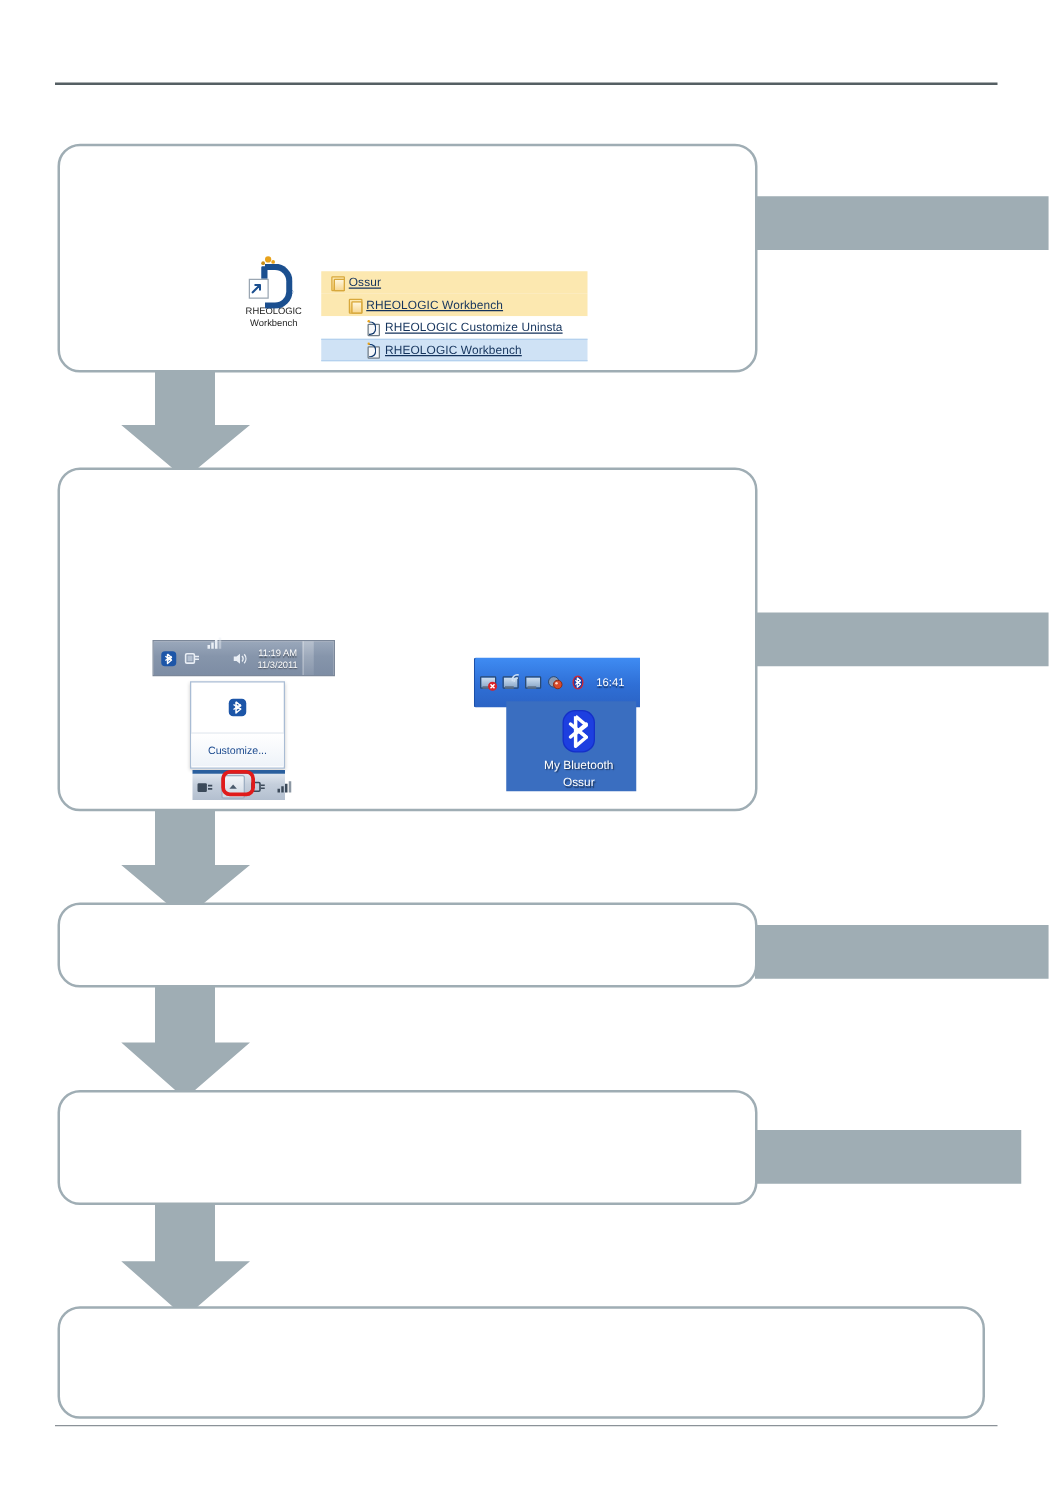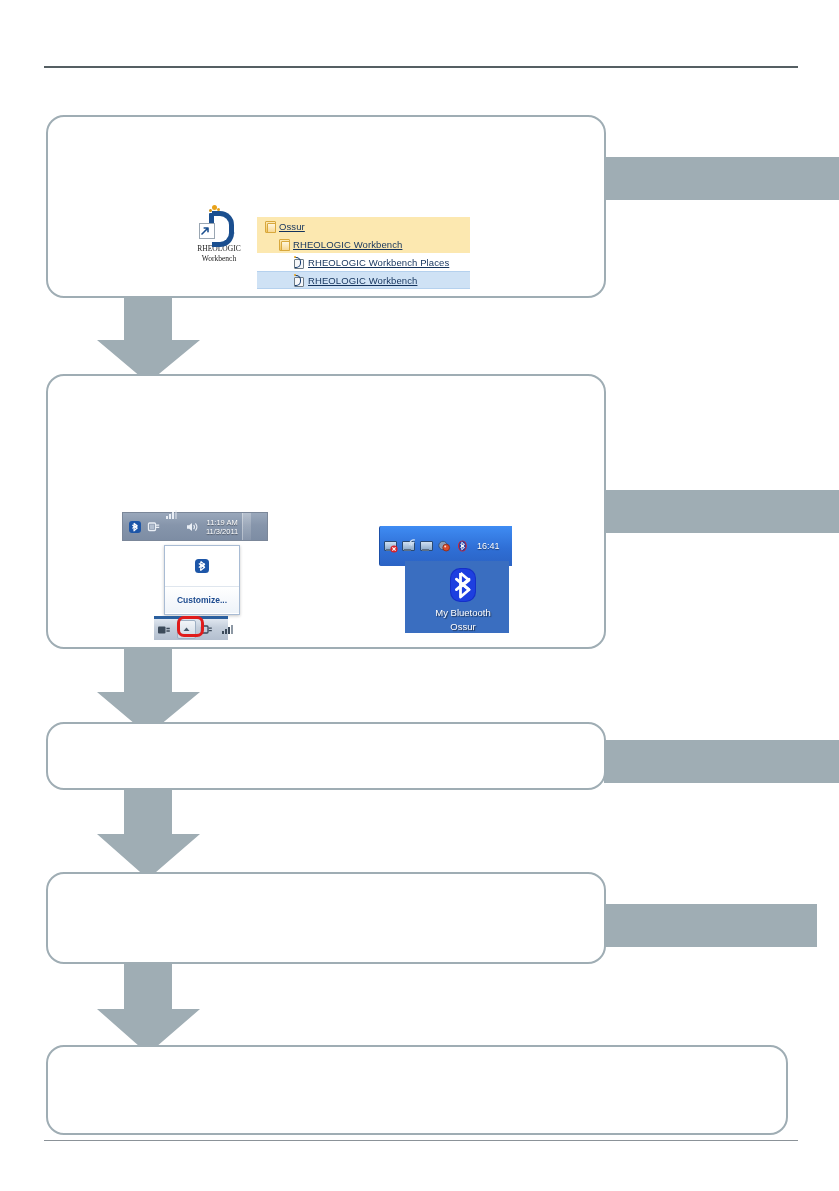--- a/index.html
+++ b/index.html
@@ -50,21 +50,21 @@
 
   
   .app-ico{width:11px;height:12px;margin:0 5px 0 2px;}
   .app-ico .a-sq{position:absolute;left:2px;top:3px;width:8px;height:8px;
       background:#f6f7f9;border:1px solid #6e7b86;border-radius:1px;}
   .app-ico .a-d{position:absolute;left:3px;top:1px;width:5px;height:9px;
       border:1.6px solid #123a6e;border-left:none;border-radius:0 5px 5px 0;}
   .app-ico .a-dot{position:absolute;left:2px;top:0px;width:2px;height:2px;border-radius:50%;background:#e8a21a;}
 
   
-  .shortcut{position:absolute;text-align:center;font-family:Liberation Serif, serif;}
+  .shortcut{position:absolute;text-align:center;}
   .sc-art{position:relative;width:46px;height:38px;margin:0 auto;}
   .sc-d{position:absolute;left:16px;top:6px;width:17px;height:26px;
       border:5px solid #1b4f8f;border-left:none;border-radius:0 14px 14px 0;}
   .sc-stem{position:absolute;left:13px;top:8px;width:5px;height:24px;background:#1b4f8f;border-radius:1px;}
   .sc-dot1{position:absolute;left:16px;top:0px;width:5px;height:5px;border-radius:50%;background:#e8a21a;}
   .sc-dot2{position:absolute;left:21px;top:3px;width:3px;height:3px;border-radius:50%;background:#e8a21a;}
   .sc-dot3{position:absolute;left:13px;top:4px;width:3px;height:3px;border-radius:50%;background:#c98f17;}
   .sc-reg{position:absolute;left:35px;top:26px;font-size:5px;color:#1b4f8f;}
   .sc-ovl{position:absolute;left:3px;top:18px;width:14px;height:14px;background:#ffffff;border:1px solid #9aa6b2;}
   .sc-arrow{position:absolute;left:5px;top:20px;}
@@ -169,21 +169,21 @@
           </span>
           <span class="lbl">RHEOLOGIC Workbench</span>
         </div>
 
         <div class="w7-row plain" style="padding-left:33px;">
           <span class="ico app-ico">
             <span class="a-sq"></span>
               <span class="a-d"></span>
               <span class="a-dot"></span>
           </span>
-          <span class="lbl">RHEOLOGIC Workbench Places</span>
+          <span class="lbl">RHEOLOGIC Customize Uninsta</span>
         </div>
 
         <div class="w7-row sel" style="padding-left:33px;">
           <span class="ico app-ico">
             <span class="a-sq"></span>
               <span class="a-d"></span>
               <span class="a-dot"></span>
           </span>
           <span class="lbl">RHEOLOGIC Workbench</span>
         </div>
@@ -241,21 +241,21 @@
           </svg>
         </span>
 
         <span class="clock">
           <span style="display:block;">11:19 AM</span>
           <span style="display:block;">11/3/2011</span>
         </span>
         <span class="showdesk"></span>
       </div>
 
-      <div class="popup" style="left:116px;top:169px;width:74px;height:68px;font-weight:bold;">
+      <div class="popup" style="left:104px;top:169px;width:74px;height:68px;">
         <div class="pop-top">
           <span style="width:16px;height:16px;display:inline-block;position:relative;">
             <svg width="16" height="16" viewBox="0 0 16 16">
               <rect x="1" y="1" width="14" height="14" rx="3.5" fill="#1d56a8"></rect>
               <path d="M6.8 3.4 L10.6 6.6 L6.8 9.6 L6.8 3.4 M6.8 6.1 L10.6 9.2 L6.8 12.4 L6.8 6.1" fill="none" stroke="#ffffff" stroke-width="1.2" stroke-linejoin="round"></path>
               <path d="M4.8 5.6 L10.6 9.6 M4.8 9.6 L10.6 5.6" stroke="#ffffff" stroke-width="1.2"></path>
             </svg>
           </span>
         </div>
         <div class="pop-sep"></div>

